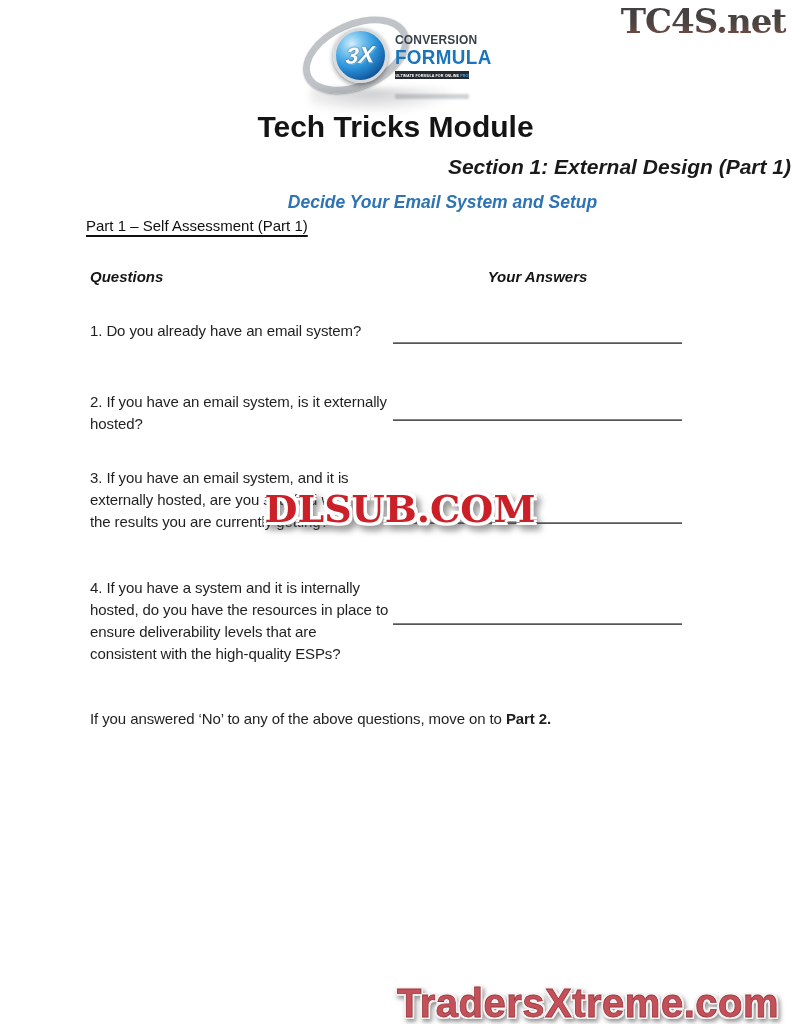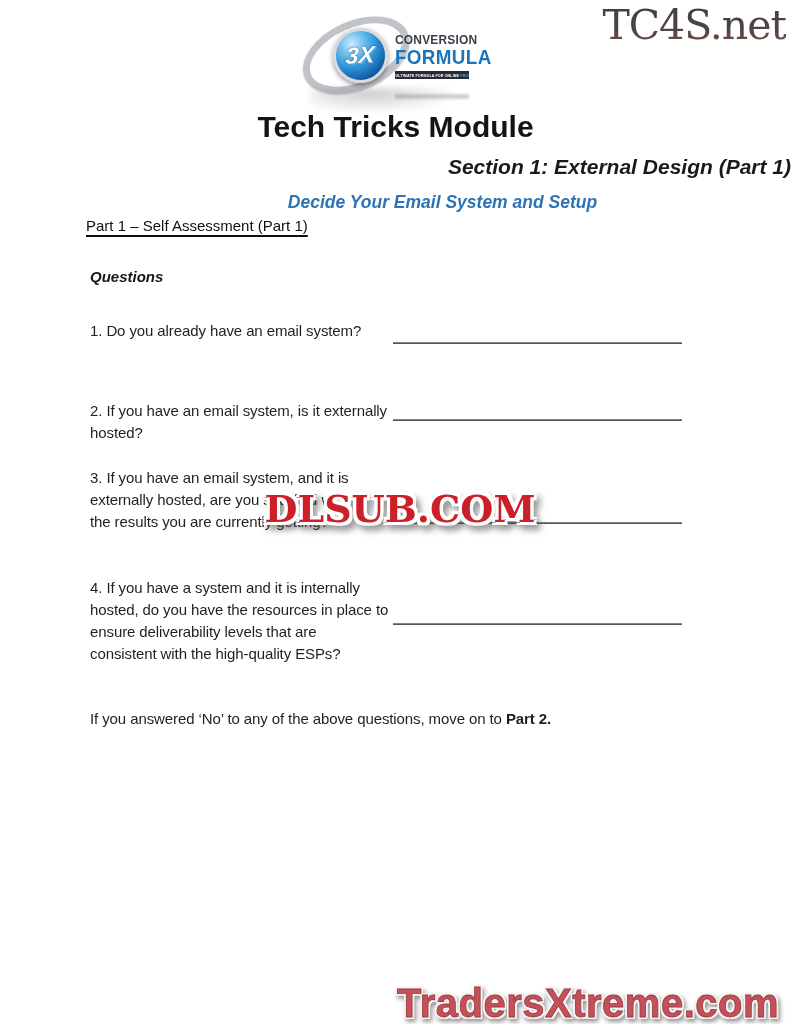--- a/index.html
+++ b/index.html
@@ -14,22 +14,22 @@
     margin: 0 auto;
     overflow: hidden;
   }
 
   
   .tc4s {
     position: absolute;
     top: 1px;
     right: 5px;
     font-family: "DejaVu Serif", serif;
-    font-weight: normal;
-    font-size: 41px;
+    font-weight: bold;
+    font-size: 34px;
     letter-spacing: -1px;
     background: linear-gradient(180deg, #3f3f3f 5%, #4c4442 55%, #7b4d43 95%);
     -webkit-background-clip: text;
     background-clip: text;
     color: transparent;
     filter: blur(0.3px);
   }
 
   
   .logo { position: absolute; left: 296px; top: 12px; width: 210px; height: 100px; }
@@ -114,21 +114,21 @@
     text-align: center; font-size: 15px; font-weight: bold; font-style: italic; color: #151515;
   }
 
   
   .question {
     position: absolute; left: 90px; width: 330px;
     font-size: 15px; line-height: 22px; color: #1f1f1f;
     white-space: pre-line; letter-spacing: -0.1px;
   }
   .q1 { top: 320px; }
-  .q2 { top: 400px; }
+  .q2 { top: 391px; }
   .q3 { top: 467px; }
   .q4 { top: 577px; }
 
   .answer-line {
     position: absolute; left: 393px; width: 289px; height: 2px;
     background: linear-gradient(#9a9a9a, #3f3f3f);
   }
   .l1 { top: 342px; }
   .l2 { top: 419px; }
   .l3 { top: 522px; }
@@ -189,20 +189,21 @@
     <div class="logo-bar-reflect"></div>
   </div>
 
   <div class="page-title">Tech Tricks Module</div>
   <div class="section-heading">Section 1: External Design (Part 1)</div>
   <div class="subtitle">Decide Your Email System and Setup</div>
 
   <div class="part-heading">Part 1 – Self Assessment (Part 1)</div>
 
   <div class="col-questions">Questions</div>
+  <div class="col-answers">Your Answers</div>
 
   <div class="question q1">1. Do you already have an email system?</div>
   <div class="answer-line l1"></div>
 
   <div class="question q2">2. If you have an email system, is it externally
 hosted?</div>
   <div class="answer-line l2"></div>
 
   <div class="question q3">3. If you have an email system, and it is
 externally hosted, are you satisfied with

